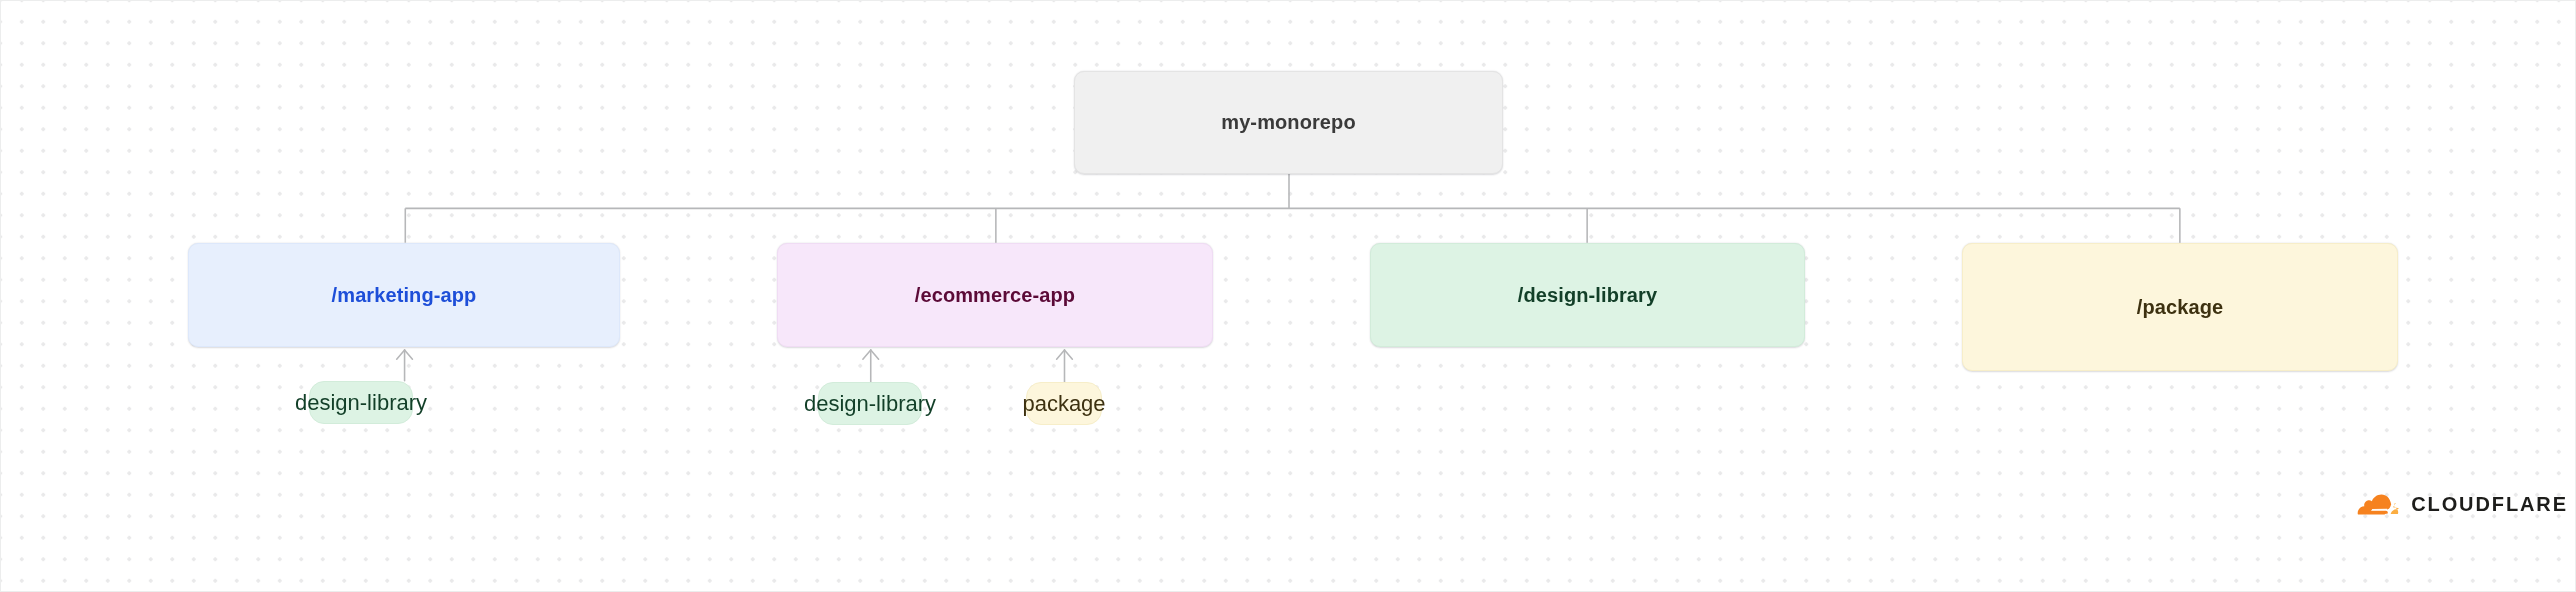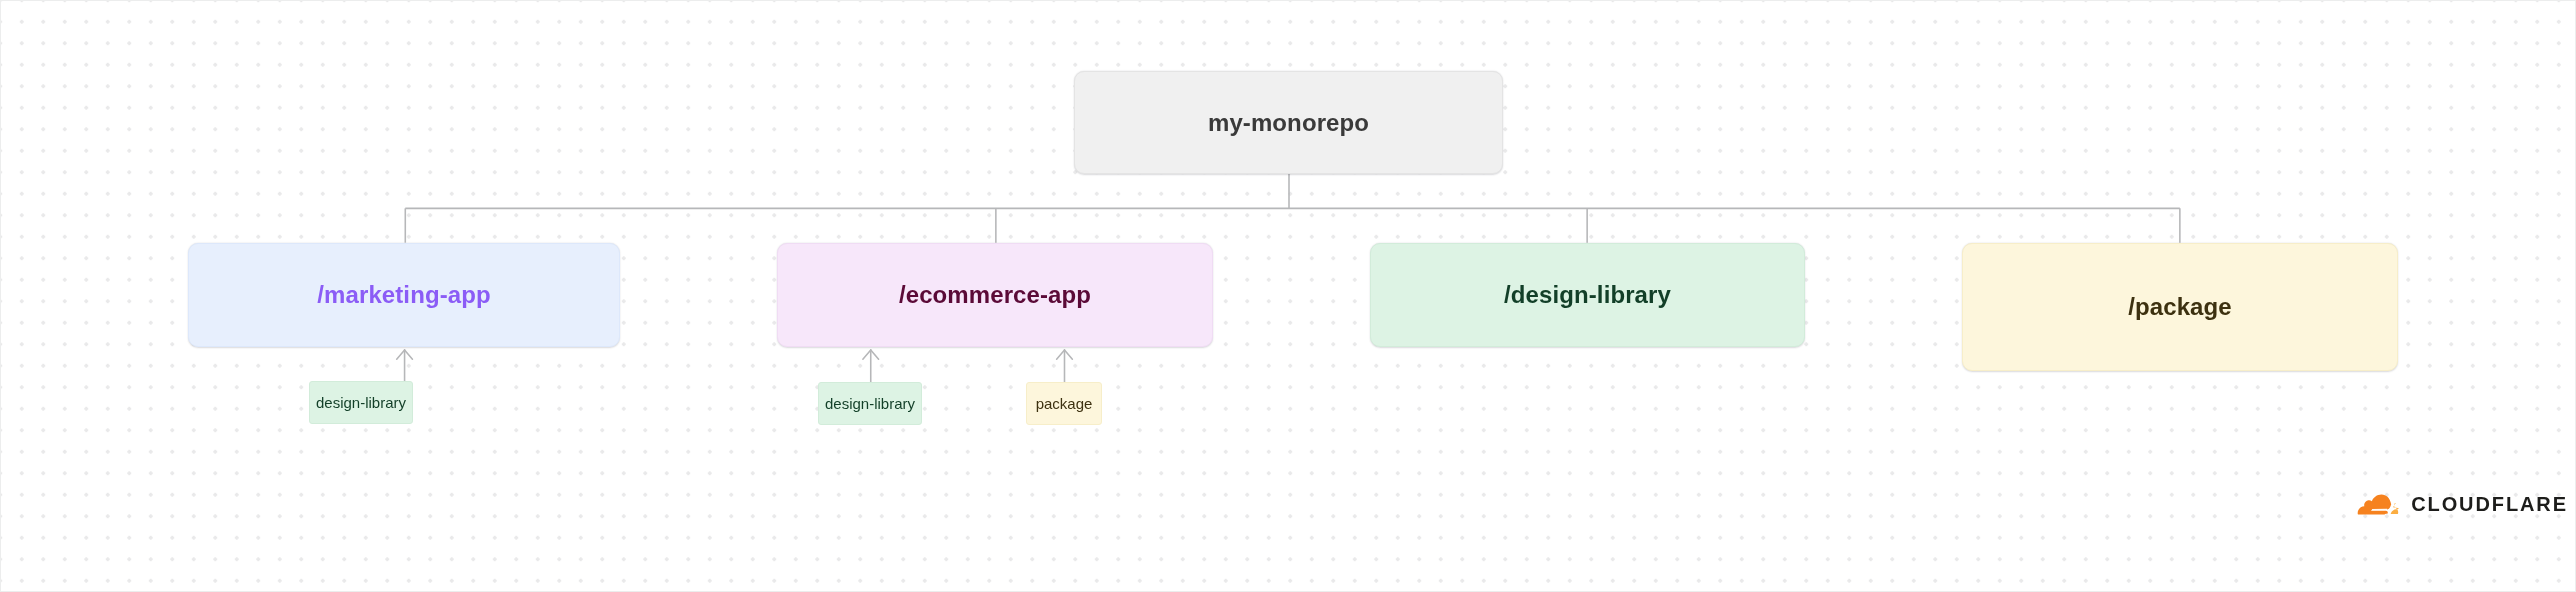--- a/index.html
+++ b/index.html
@@ -38,21 +38,21 @@
   .node {
     position: absolute;
     box-sizing: border-box;
     border-radius: 10px;
     display: flex;
     align-items: center;
     justify-content: center;
     box-shadow: 0 0.7px 2.1px rgba(16, 24, 40, 0.10), 0 0.7px 1.4px rgba(16, 24, 40, 0.06);
   }
   .node-label {
-    font-size: 24px;
+    font-size: 20px;
     font-weight: bold;
     letter-spacing: 0.1px;
     white-space: nowrap;
     text-align: center;
   }
 
   .node.root {
     left: 1073px;
     top: 70px;
     width: 429px;
@@ -63,21 +63,21 @@
   .node.root .node-label { color: #3a3a3a; }
 
   .node.app-marketing {
     left: 187px;
     top: 242px;
     width: 432px;
     height: 104px;
     background: #e7effd;
     border: 0.7px solid #dde8fb;
   }
-  .node.app-marketing .node-label { color: #8b5cf6; }
+  .node.app-marketing .node-label { color: #1d4ed8; }
 
   .node.app-ecommerce {
     left: 776px;
     top: 242px;
     width: 436px;
     height: 104px;
     background: #f7e7fa;
     border: 0.7px solid #f0dcf4;
   }
   .node.app-ecommerce .node-label { color: #5b0a37; }
@@ -100,26 +100,26 @@
     background: #fdf6dc;
     border: 0.7px solid #f7eec9;
   }
   .node.pkg-package .node-label { color: #3d3110; }
 
   
   .dep-tag {
     position: absolute;
     box-sizing: border-box;
     height: 43px;
-    border-radius: 3px;
+    border-radius: 15px;
     display: flex;
     align-items: center;
     justify-content: center;
     padding: 0 13px;
-    font-size: 15px;
+    font-size: 22px;
     font-weight: normal;
     white-space: nowrap;
   }
   .dep-tag.green {
     background: #ddf3e4;
     border: 0.7px solid #d2ecda;
     color: #123f28;
   }
   .dep-tag.cream {
     background: #fdf6dc;

